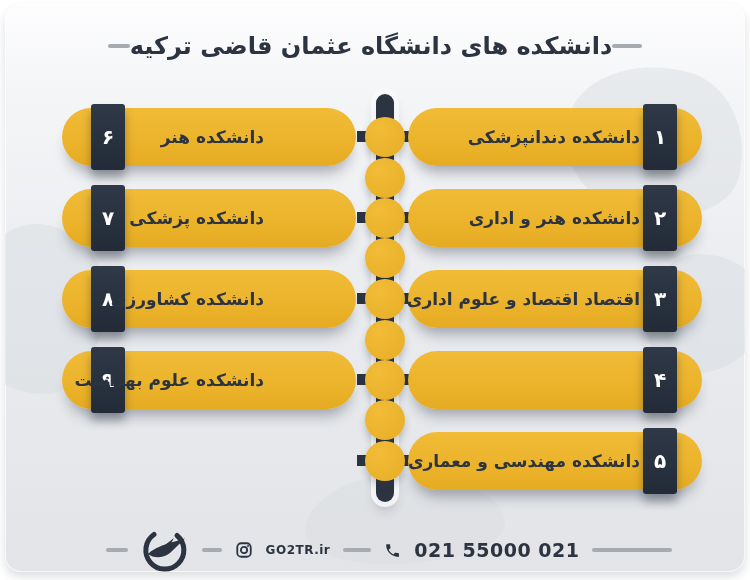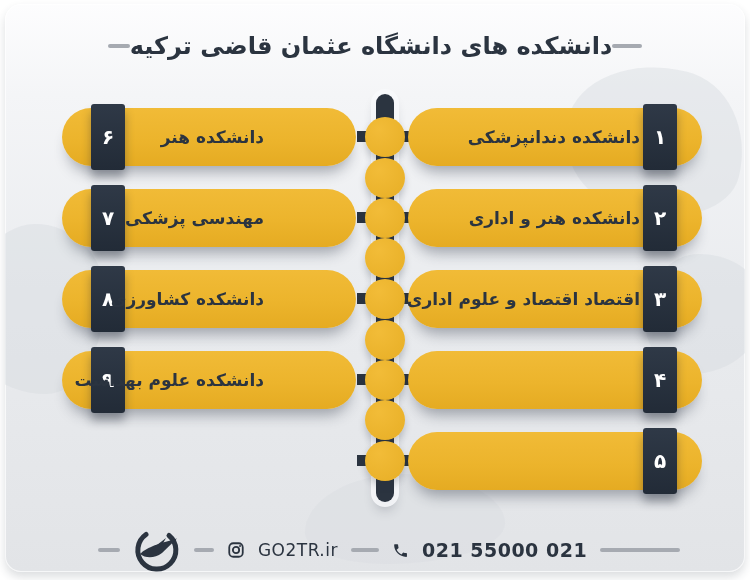--- a/index.html
+++ b/index.html
@@ -75,21 +75,21 @@
   
   .footer{
     position:absolute;left:0;right:0;top:523px;height:46px;
     display:flex;align-items:center;justify-content:center;gap:13px;
     transform:translateX(14px);
   }
   .dash.f-left{width:22px;}
   .dash.f-mid1{width:20px;}
   .dash.f-mid2{width:28px;}
   .dash.f-right{width:80px;}
-  .handle{color:#2b3440;font-weight:normal;font-size:17px;letter-spacing:.5px;}
+  .handle{color:#2b3440;font-weight:bold;font-size:12px;letter-spacing:.5px;}
   .phone-number{color:#2b3440;font-weight:bold;font-size:19px;letter-spacing:.5px;}
   .icn{display:block;}
 </style>
 </head>
 <body>
 
 <div class="card">
 
   <div class="blob b1"></div>
   <div class="blob b2"></div>
@@ -128,29 +128,30 @@
   </div>
   <div class="pill right" style="left:403px;top:266px">
     <div class="numbox">۳</div>
     <div class="ptext">اقتصاد اقتصاد و علوم اداری</div>
   </div>
   <div class="pill right" style="left:403px;top:347px">
     <div class="numbox">۴</div>
   </div>
   <div class="pill right" style="left:403px;top:428px">
     <div class="numbox">۵</div>
+    <div class="ptext">دانشکده مهندسی و معماری</div>
   </div>
 
   <div class="pill left" style="left:57px;top:104px">
     <div class="numbox">۶</div>
     <div class="ptext">دانشکده هنر</div>
   </div>
   <div class="pill left" style="left:57px;top:185px">
     <div class="numbox">۷</div>
-    <div class="ptext">مهندسی پزشکی</div>
+    <div class="ptext">دانشکده پزشکی</div>
   </div>
   <div class="pill left" style="left:57px;top:266px">
     <div class="numbox">۸</div>
     <div class="ptext">دانشکده کشاورزی</div>
   </div>
   <div class="pill left" style="left:57px;top:347px">
     <div class="numbox">۹</div>
     <div class="ptext">دانشکده علوم بهداشت</div>
   </div>
 

